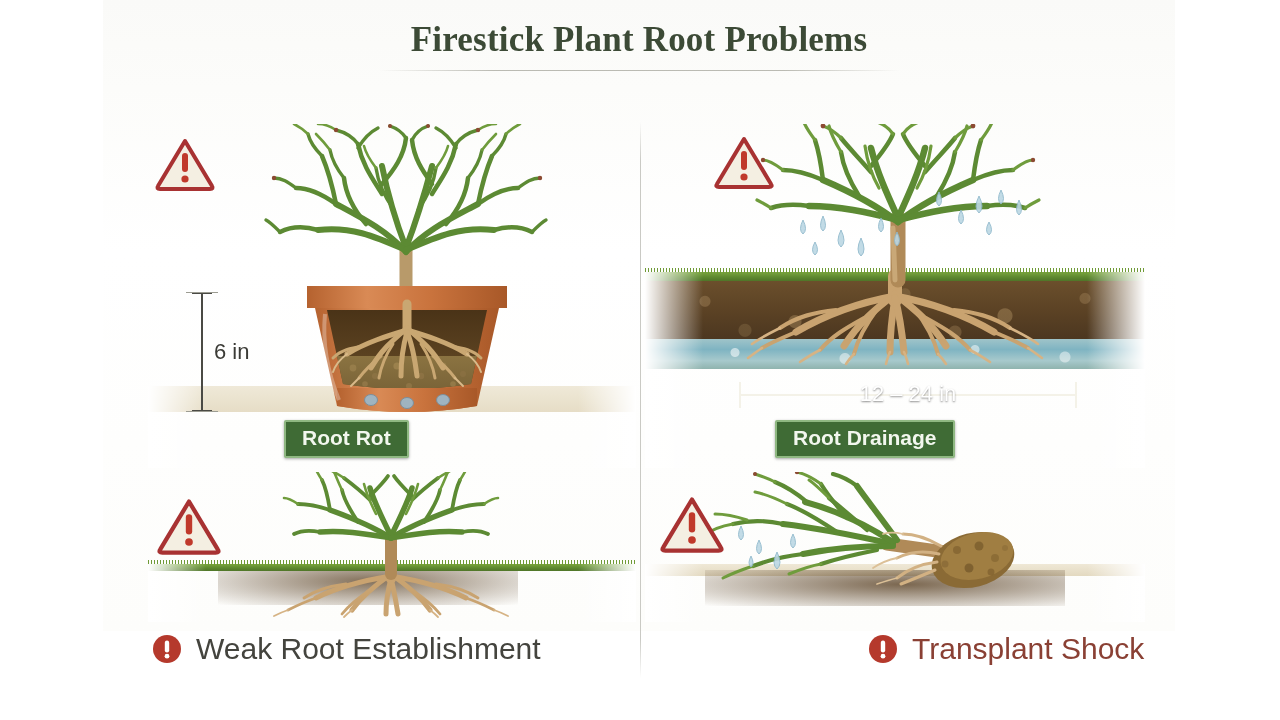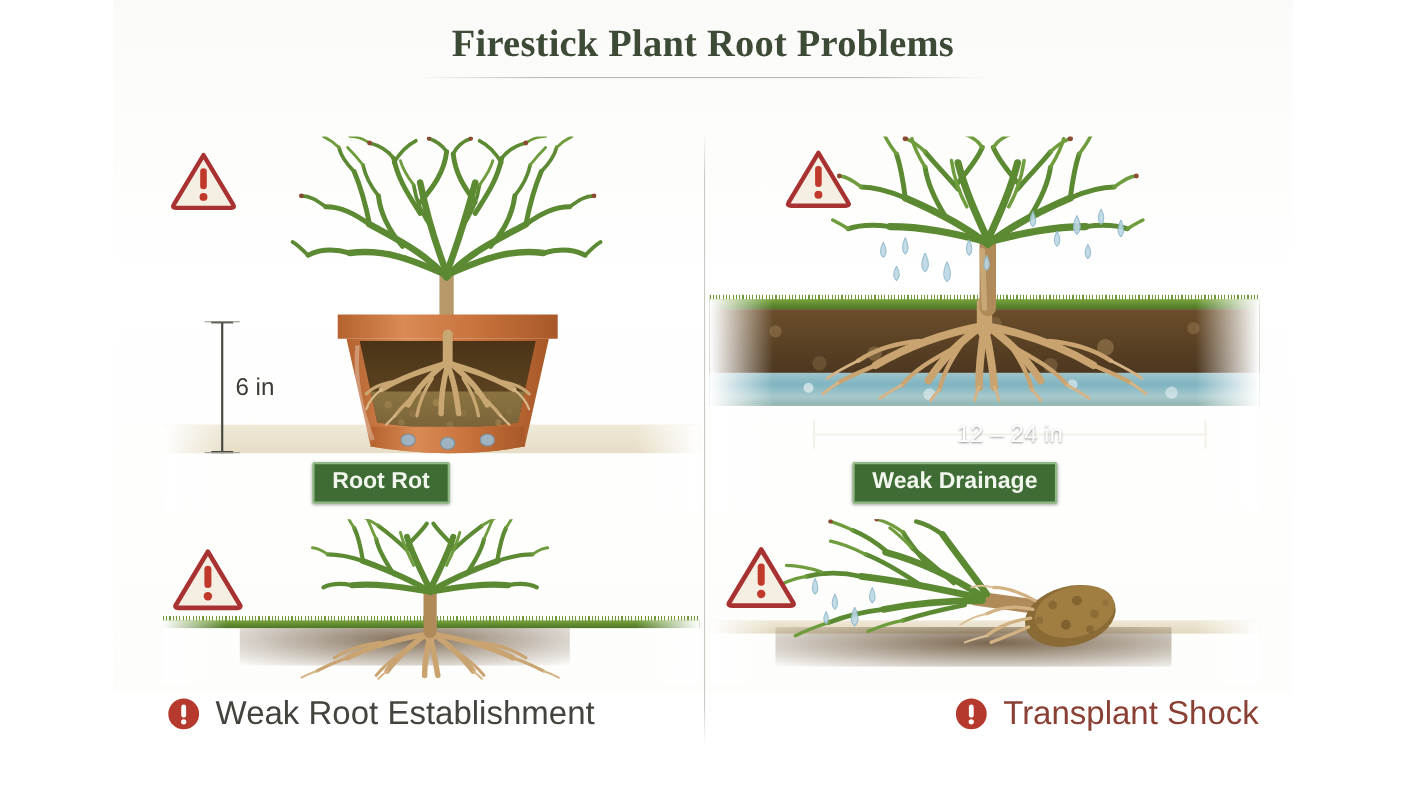--- a/index.html
+++ b/index.html
@@ -119,21 +119,21 @@
   
   .dim-v{position:absolute;}
   .dim-v .dline{position:absolute;left:9px;top:0;width:2px;height:100%;background:#4a4a44;}
   .dim-v .cap{position:absolute;left:0;width:20px;height:2px;background:#4a4a44;}
   .dim-v .cap.top{top:0;}
   .dim-v .cap.bot{bottom:0;}
   .dim-v .tick{position:absolute;left:-6px;width:32px;height:1px;background:#9c9c92;}
   .dim-v .dlabel{position:absolute;left:22px;top:50%;transform:translateY(-50%);
     font-size:22px;color:#3b3b36;font-family:Liberation Sans, sans-serif;white-space:nowrap;}
 
-  .dim-h{position:absolute;height:26px;padding-left:20px;}
+  .dim-h{position:absolute;height:26px;}
   .dim-h .dline{position:absolute;left:0;top:12px;width:100%;height:2px;background:#f4f2e8;}
   .dim-h .cap{position:absolute;top:0;width:2px;height:26px;background:#f4f2e8;}
   .dim-h .cap.l{left:0;}
   .dim-h .cap.r{right:0;}
   .dim-h .dlabel{position:absolute;left:50%;top:50%;transform:translate(-50%,-52%);
     font-size:22px;color:#ffffff;font-family:"Liberation Sans", sans-serif;white-space:nowrap;
     background:transparent;padding:0 8px;text-shadow:0 1px 2px rgba(0,0,0,.45);}
 
   
   .caption{position:absolute;display:flex;align-items:center;gap:13px;}
@@ -468,21 +468,21 @@
         </svg>
       </div>
 
       <div class="dim-h" style="left:94px;top:258px;width:338px;">
         <div class="dline"></div>
         <div class="cap l"></div>
         <div class="cap r"></div>
         <div class="dlabel">12 – 24 in</div>
       </div>
 
-      <div class="badge" style="left:130px;top:296px;">Weak Drainage</div>
+      <div class="badge" style="left:130px;top:296px;">Root Drainage</div>
     </div>
 
     <div class="cell" id="cell-bl">
 
       <div class="ground" style="left:0;top:92px;width:488px;height:58px;">
         <div class="grass" style="top:0;height:7px;"></div>
         <div class="gravel" style="top:7px;height:51px;"></div>
         <div style="position:absolute;left:70px;top:7px;width:300px;height:34px;
           background:radial-gradient(ellipse at 50% 30%, rgba(90,65,36,.75) 0%, rgba(90,65,36,.25) 65%, rgba(90,65,36,0) 100%);"></div>
         <div class="soil-fade-l"></div>

